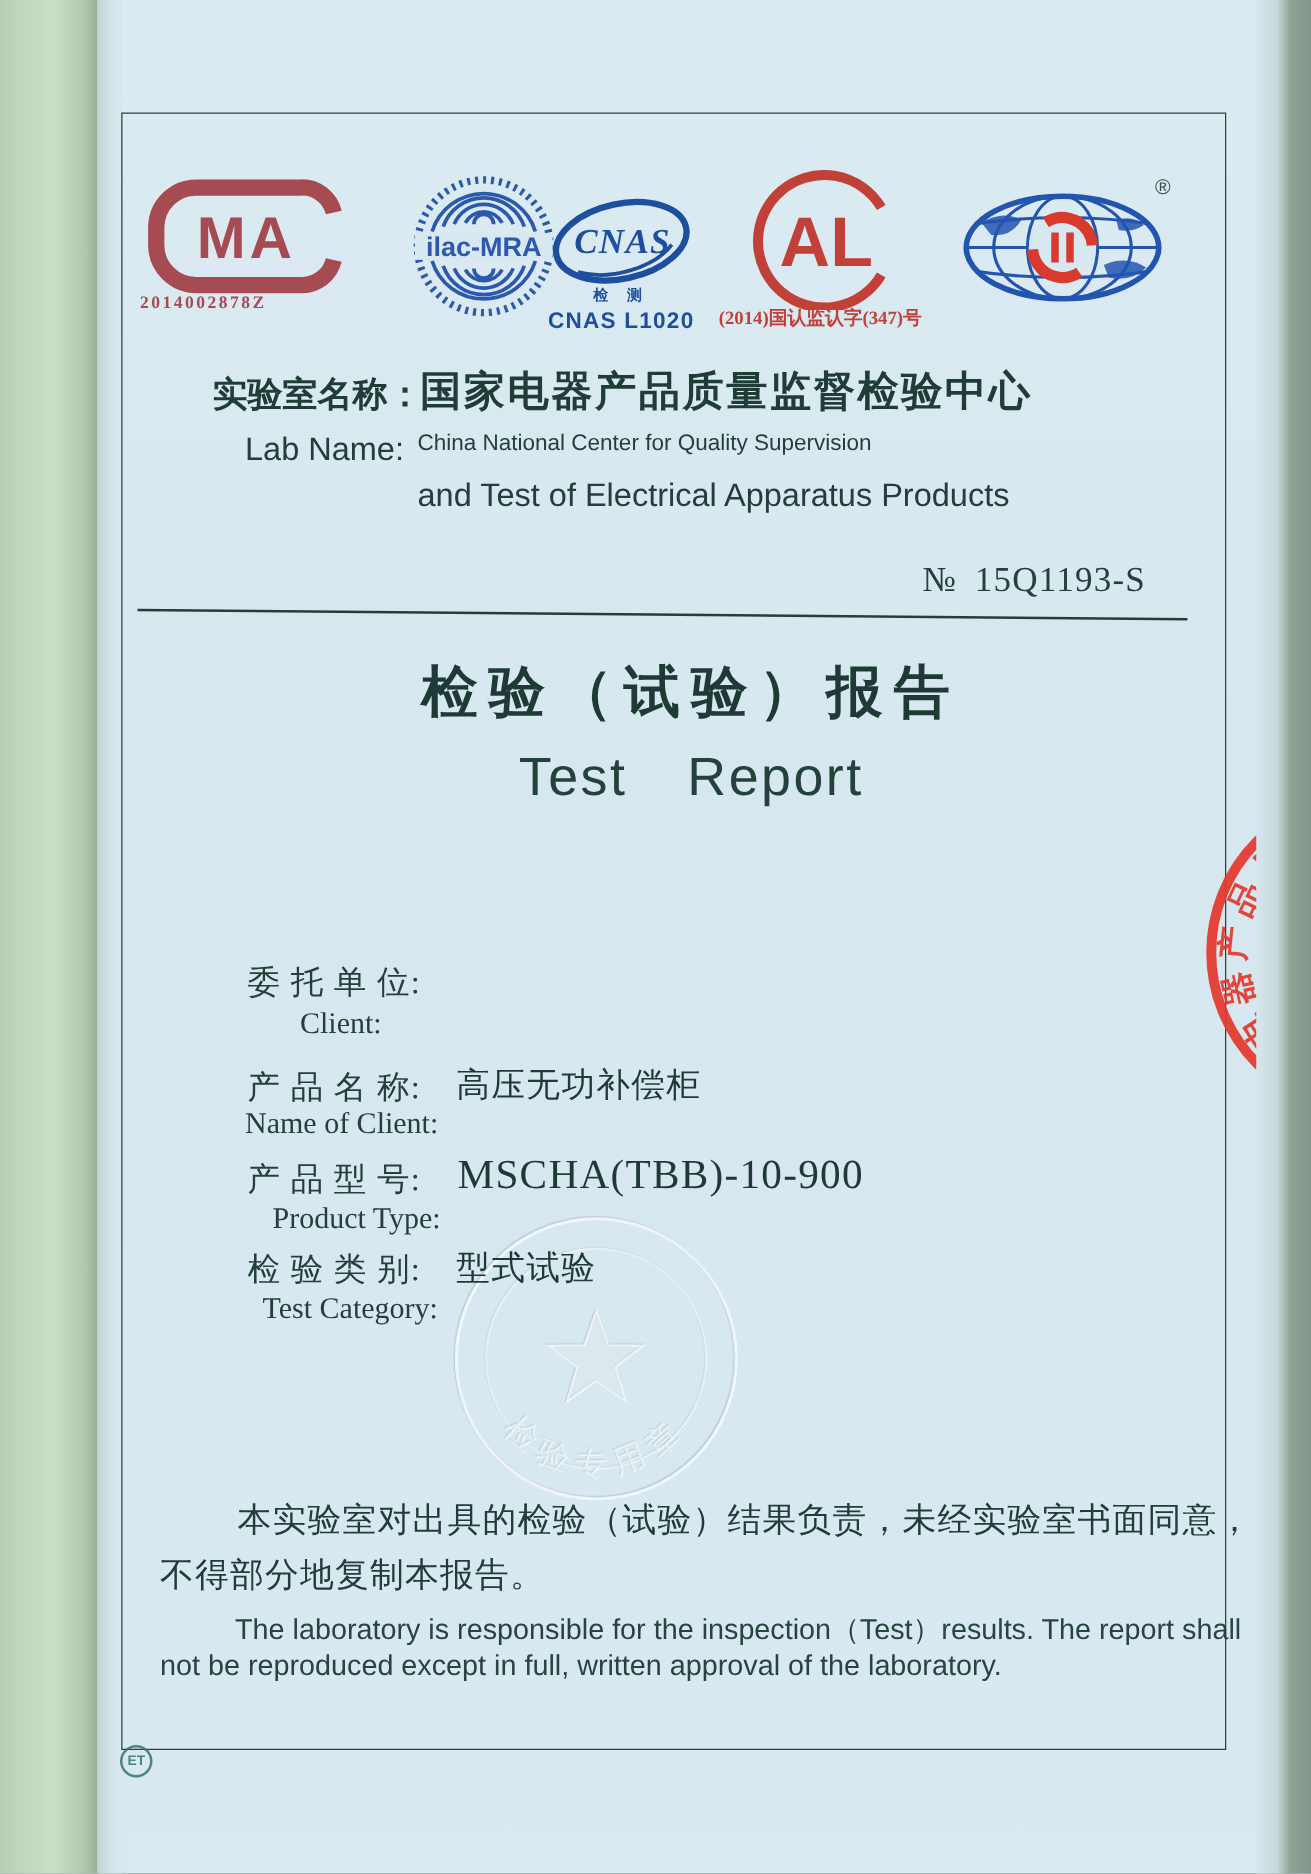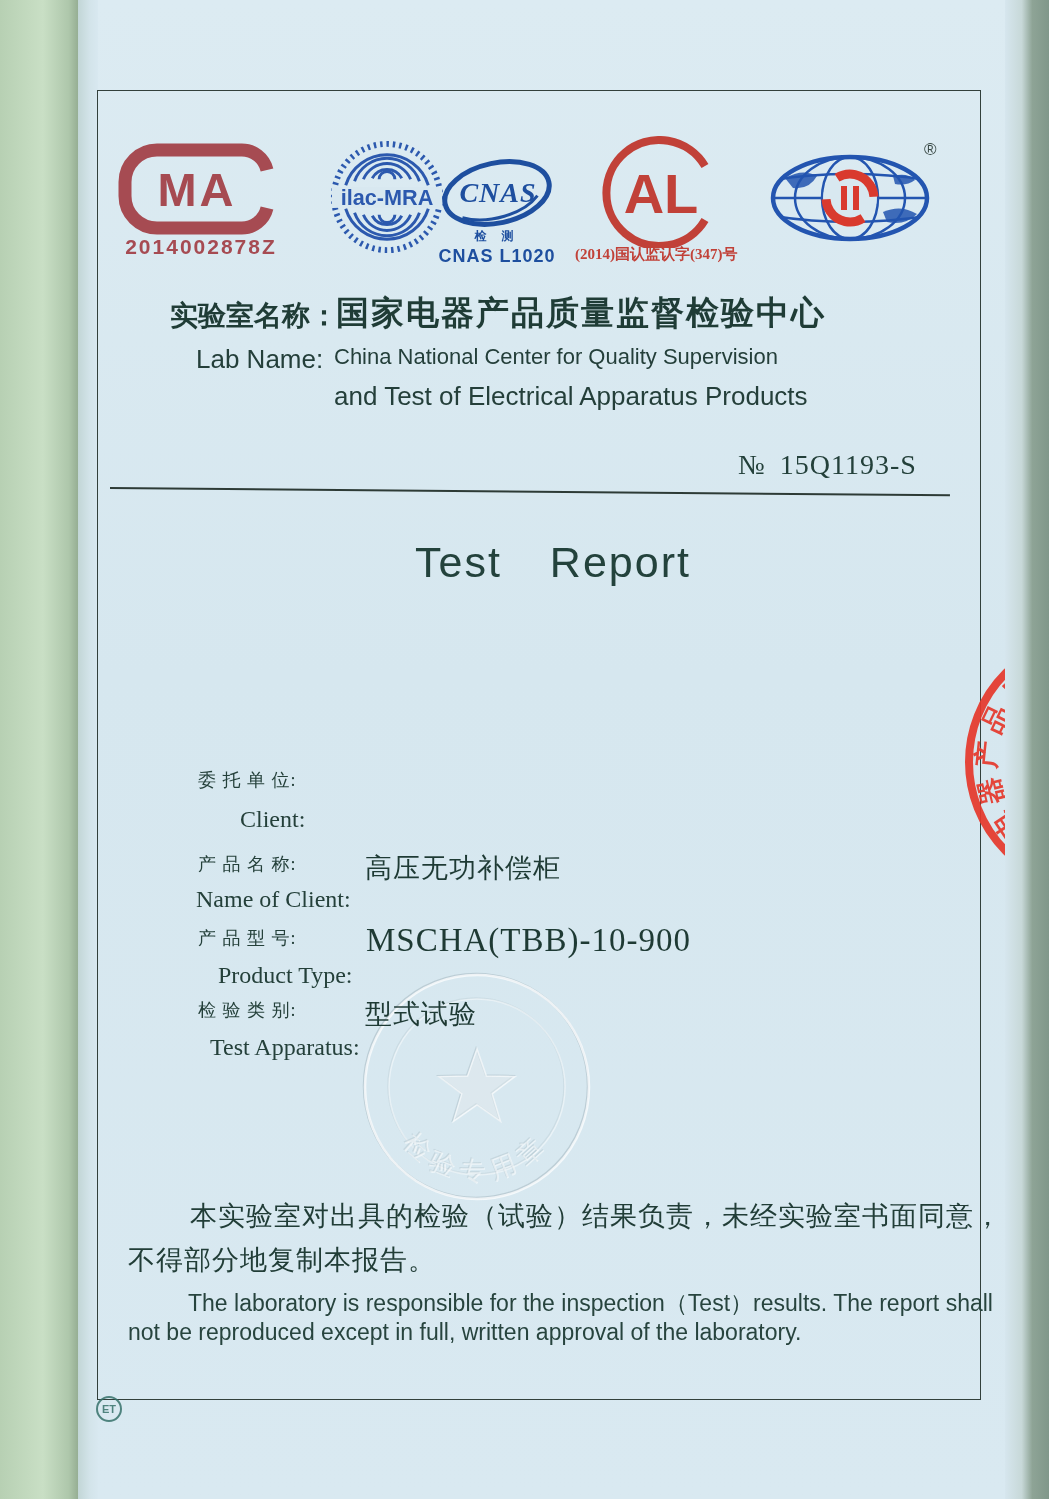--- a/index.html
+++ b/index.html
@@ -12,59 +12,59 @@
     background:linear-gradient(90deg,#b7d0b3 0%,#c9dfc5 55%,#aec7ab 88%,#96ae93 100%);z-index:3;}
   .fold{position:absolute;left:78px;top:0;width:20px;height:1499px;
     background:linear-gradient(90deg,#c2d6d6 0%,#d3e4ea 60%,#d8e8f0 100%);z-index:3;}
   .strip-right{position:absolute;right:0;top:0;width:44px;height:1499px;
     background:linear-gradient(90deg,#d6e6ee 0%,#c7d8d8 38%,#8ea496 62%,#80978a 100%);z-index:9;}
   .page-border{position:absolute;left:97px;top:90px;width:882px;height:1308px;
     border:1.5px solid #32403b;z-index:4;}
   .abs{position:absolute;z-index:5;}
 
   
-  .cma-caption{left:112px;top:235px;width:178px;text-align:center;
-    font-family:Liberation Sans, sans-serif;
-    font-size:21px;font-weight:700;letter-spacing:2px;color:#a64b52;}
+  .cma-caption{left:112px;top:235px;width:178px;
+    font-family:Liberation Serif, serif;
+    font-size:14px;font-weight:700;letter-spacing:2px;color:#a64b52;}
   .cnas-zh{left:443px;top:228px;width:108px;text-align:center;font-size:12px;
     letter-spacing:6px;color:#1e4f9f;font-weight:700;}
   .cnas-cap{left:436px;top:246px;width:122px;text-align:center;
     font-family:"Liberation Sans","DejaVu Sans",sans-serif;
     font-size:18px;font-weight:700;letter-spacing:1px;color:#1e4f9f;}
   .cal-caption{left:575px;top:245px;width:176px;
     font-size:15px;font-weight:700;color:#c14138;}
   .reg-mark{left:924px;top:140px;font-size:17px;color:#3a4a46;
     font-family:"Liberation Sans","DejaVu Sans",sans-serif;}
 
   
   .lab-zh-label{left:170px;top:297px;font-size:28px;font-weight:700;
     font-family:"Liberation Sans","DejaVu Sans",sans-serif;color:#1f3c36;}
   .lab-zh-name{left:336px;top:291px;font-size:33px;font-weight:600;letter-spacing:2px;
     font-family:"Liberation Sans","DejaVu Sans",sans-serif;color:#1f3c36;}
   .lab-en-label{left:196px;top:344px;font-size:26px;
     font-family:"Liberation Sans","DejaVu Sans",sans-serif;color:#243f3a;}
-  .lab-en-1{left:334px;top:344px;font-size:22px;
+  .lab-en-1{left:334px;top:344px;font-size:18px;
     font-family:"Liberation Sans","DejaVu Sans",sans-serif;color:#243f3a;}
   .lab-en-2{left:334px;top:381px;font-size:26px;
     font-family:"Liberation Sans","DejaVu Sans",sans-serif;color:#243f3a;}
 
   .report-no{left:738px;top:449px;font-size:28px;letter-spacing:1px;color:#23403a;}
   .report-no .num{margin-left:14px;}
   .rule{left:110px;top:487px;width:840px;height:0;border-top:2.5px solid #2d3b36;
     transform:rotate(0.5deg);transform-origin:left center;z-index:5;position:absolute;}
 
   .title-block{left:158px;top:524px;width:790px;text-align:center;}
   .title-zh{font-size:45px;font-weight:700;letter-spacing:9px;color:#1d3a34;
     font-family:"Liberation Sans","DejaVu Sans",sans-serif;}
   .title-en{margin-top:14px;font-size:43px;font-weight:500;letter-spacing:2px;
     word-spacing:34px;color:#23423c;
     font-family:"Liberation Sans","DejaVu Sans",sans-serif;}
 
   
-  .f-label{font-size:18px;letter-spacing:1px;color:#24403a;}
+  .f-label{font-size:26px;letter-spacing:1px;color:#24403a;}
   .f-value{font-size:27px;letter-spacing:1px;color:#1e3a34;}
   .f-value-model{font-size:33px;letter-spacing:1px;color:#1e3a34;}
   .f-en{font-size:24px;color:#24403a;}
   .r1-zh{left:198px;top:768px;} .r1-val{left:365px;top:768px;} .r1-en{left:240px;top:806px;}
   .r2-zh{left:198px;top:852px;text-align:center;} .r2-val{left:365px;top:850px;} .r2-en{left:196px;top:886px;}
   .r3-zh{left:198px;top:926px;} .r3-val{left:366px;top:922px;} .r3-en{left:218px;top:962px;}
   .r4-zh{left:198px;top:998px;} .r4-val{left:365px;top:996px;} .r4-en{left:210px;top:1034px;}
 
   
   .foot-zh1{left:190px;top:1198px;font-size:27px;letter-spacing:1px;color:#213d37;}
@@ -161,37 +161,38 @@
   <div class="abs lab-en-label">Lab Name:</div>
   <div class="abs lab-en-1">China National Center for Quality Supervision</div>
   <div class="abs lab-en-2">and Test of Electrical Apparatus Products</div>
 
   <div class="abs report-no">
     <span>№</span><span class="num">15Q1193-S</span>
   </div>
   <div class="rule"></div>
 
   <div class="abs title-block">
+    <div class="title-zh">检验（试验）报告</div>
     <div class="title-en">Test Report</div>
   </div>
 
   <div class="abs f-label r1-zh">委 托 单 位:</div>
   <div class="abs f-en r1-en">Client:</div>
 
   <div class="abs f-label r2-zh">产 品 名 称:</div>
   <div class="abs f-value r2-val">高压无功补偿柜</div>
   <div class="abs f-en r2-en">Name of Client:</div>
 
   <div class="abs f-label r3-zh">产 品 型 号:</div>
   <div class="abs f-value-model r3-val">MSCHA(TBB)-10-900</div>
   <div class="abs f-en r3-en">Product Type:</div>
 
   <div class="abs f-label r4-zh">检 验 类 别:</div>
   <div class="abs f-value r4-val">型式试验</div>
-  <div class="abs f-en r4-en">Test Apparatus:</div>
+  <div class="abs f-en r4-en">Test Category:</div>
 
   <svg class="emboss" width="250" height="250" viewBox="0 0 250 250">
     <defs>
         <path id="embossArc" d="M 32 125 A 93 93 0 0 0 218 125" fill="none"></path>
       </defs>
     <circle cx="125" cy="125" r="112" fill="none" stroke="rgba(255,255,255,0.8)" stroke-width="2.5" style="filter:drop-shadow(-1px -1px 0 rgba(130,150,160,0.45))"></circle>
     <circle cx="125" cy="125" r="88" fill="none" stroke="rgba(255,255,255,0.5)" stroke-width="1.5" style="filter:drop-shadow(-1px -1px 0 rgba(130,150,160,0.3))"></circle>
     <polygon points="125,87 134.4,114.1 163,114.6 140.2,131.9 148.5,159.4 125,143 101.5,159.4 109.8,131.9 87,114.6 115.6,114.1" fill="rgba(255,255,255,0.30)" stroke="rgba(255,255,255,0.7)" stroke-width="1.5" style="filter:drop-shadow(-1px -1px 0 rgba(130,150,160,0.4))"></polygon>
     <text font-size="26" letter-spacing="8" fill="rgba(255,255,255,0.6)" style="filter:drop-shadow(-1px -1px 0 rgba(130,150,160,0.4))">
       <textPath href="#embossArc" startOffset="50%" text-anchor="middle">检验专用章</textPath>

